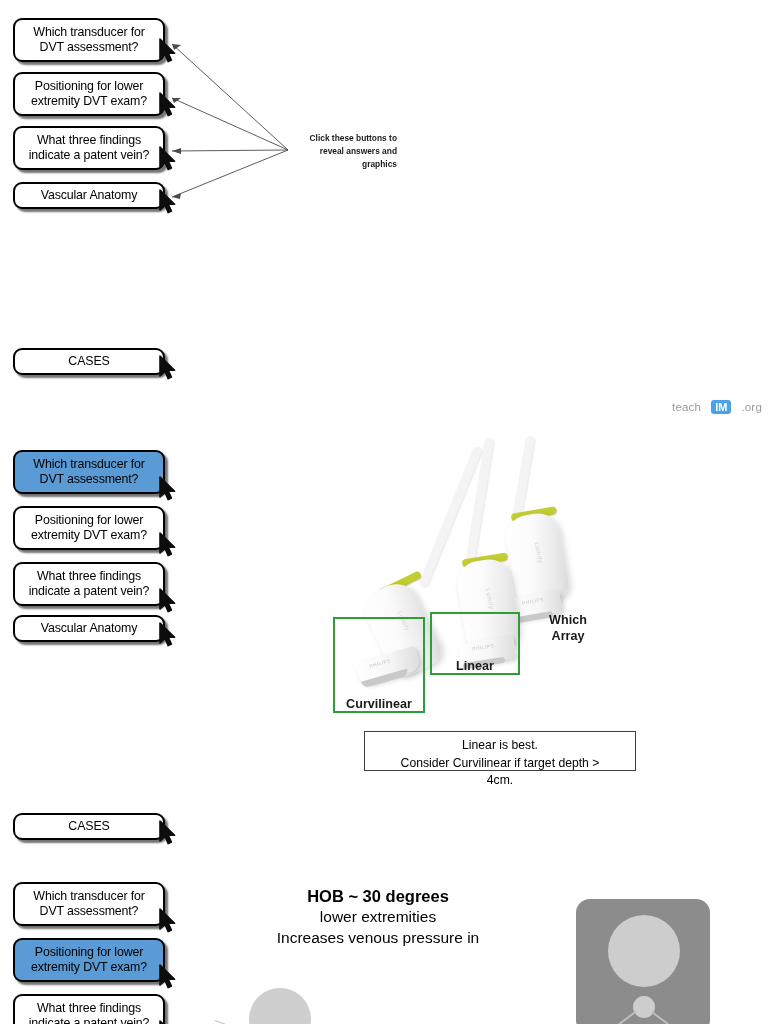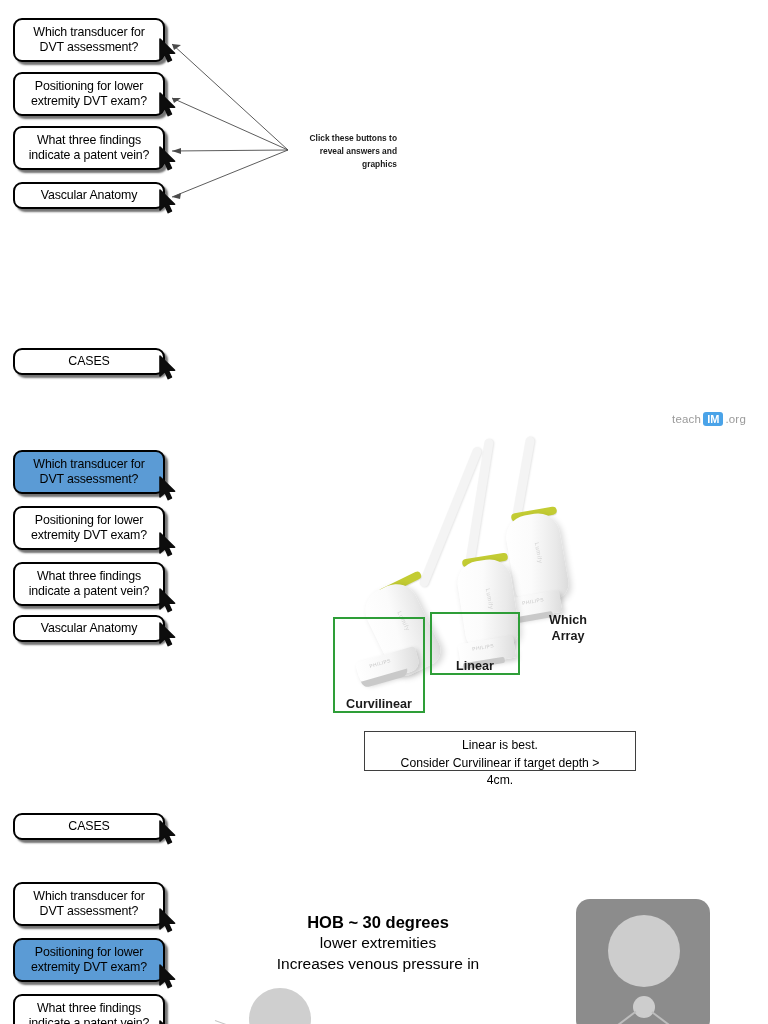--- a/index.html
+++ b/index.html
@@ -54,21 +54,21 @@
   
   .logo{
     position:absolute;
     display:flex;align-items:center;
     font-size:11.5px;
     color:#9a9a9a;
     letter-spacing:.2px;
   }
   .logo .im{
     background:#4aa3e8;color:#fff;font-weight:bold;
-    border-radius:3px;padding:1px 4px;margin:12px 2px;
+    border-radius:3px;padding:1px 4px;margin:0 2px;
     font-size:11px;letter-spacing:0;
   }
 
   
   .probes{position:absolute;}
   .probe{position:absolute;}
   .probe .cable{
     position:absolute;
     width:9px;background:#f4f4f4;
     border-radius:6px;
@@ -196,21 +196,21 @@
 
   <div class="btn" style="left:13px;top:348px;width:152px;height:27px;">
     <span class="lbl">CASES</span>
   </div>
   <div class="cursor" style="left:158px;top:355px;">
     <svg viewBox="0 0 19 25">
         <path d="M2,1 L2,21 L7,16.4 L10.2,23.6 L13.4,22.1 L10.2,15.2 L16.6,15.2 Z" fill="#0d0d0d" stroke="#0d0d0d" stroke-width="1.6" stroke-linejoin="round"></path>
       </svg>
   </div>
 
-  <div class="logo" style="left:672px;top:400px;">
+  <div class="logo" style="left:672px;top:400px;gap:8px;">
     <span>teach</span>
     <span class="im">IM</span>
     <span>.org</span>
   </div>
 </div>
 
 <div class="slide" id="slide2">
 
   <div class="btn active" style="left:13px;top:18px;width:152px;height:44px;">
     <span class="lbl">
@@ -347,21 +347,21 @@
       <span>What three findings</span><br>
       <span>indicate a patent vein?</span>
     </span>
   </div>
   <div class="cursor" style="left:158px;top:156px;">
     <svg viewBox="0 0 19 25">
         <path d="M2,1 L2,21 L7,16.4 L10.2,23.6 L13.4,22.1 L10.2,15.2 L16.6,15.2 Z" fill="#0d0d0d" stroke="#0d0d0d" stroke-width="1.6" stroke-linejoin="round"></path>
       </svg>
   </div>
 
-  <div class="hob" style="left:228px;top:48px;">
+  <div class="hob" style="left:228px;top:22px;">
     <div class="t1">HOB ~ 30 degrees</div>
     <div class="t2">lower extremities</div>
     <div class="t2">Increases venous pressure in</div>
   </div>
 
   <div class="usimg" style="left:576px;top:35px;width:134px;height:135px;">
     <div class="us-vessel" style="left:32px;top:16px;width:72px;height:72px;"></div>
     <div class="us-vessel" style="left:57px;top:97px;width:22px;height:22px;"></div>
     <div class="us-line" style="left:60px;top:112px;width:70px;transform:rotate(143deg);"></div>
     <div class="us-line" style="left:76px;top:112px;width:70px;transform:rotate(37deg);"></div>

